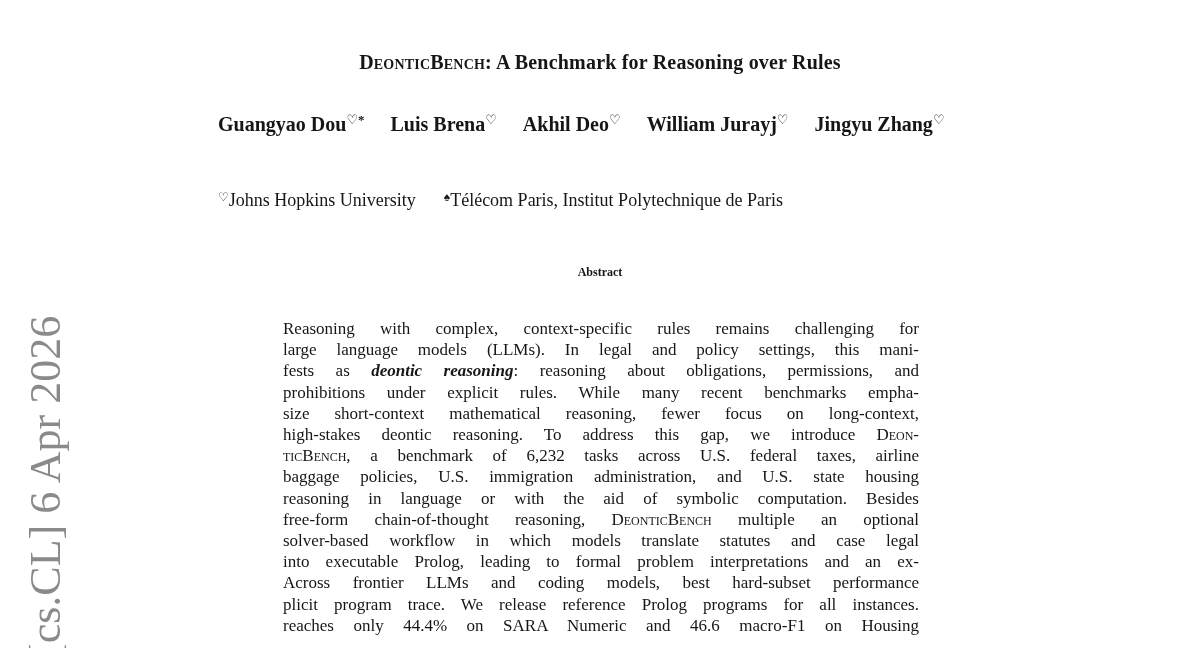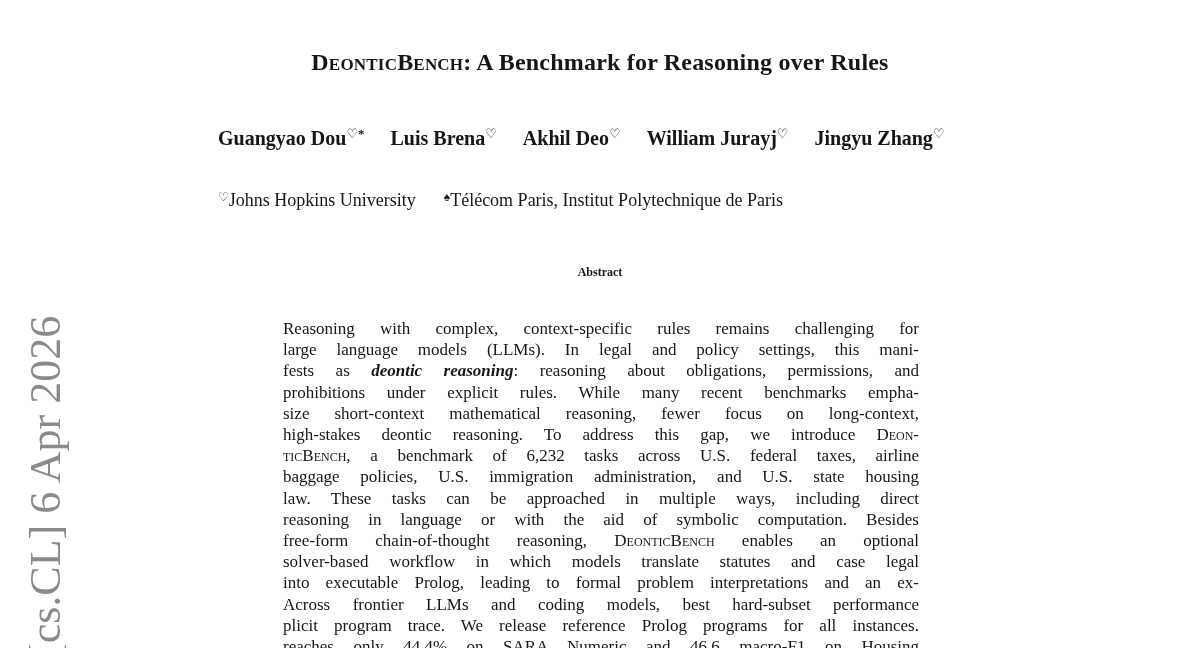--- a/index.html
+++ b/index.html
@@ -27,32 +27,32 @@
     white-space: nowrap;
     font-family: "Liberation Serif", "DejaVu Serif", serif;
   }
 
   .title {
     position: absolute;
     left: 0;
     top: 45px;
     width: 100%;
     text-align: center;
-    font-size: 24px;
+    font-size: 20px;
     font-weight: bold;
     line-height: 34px;
     letter-spacing: 0.2px;
   }
   .sc { font-variant: small-caps; }
   .it { font-style: italic; font-weight: bold; }
 
   .authors {
     position: absolute;
     left: 218px;
-    top: 118px;
+    top: 104px;
     width: 770px;
     font-size: 20px;
     font-weight: bold;
     line-height: 31px;
   }
   .author { margin-right: 26px; }
   .author:last-child { margin-right: 0; }
   .sup {
     font-size: 13px;
     vertical-align: 7px;
@@ -117,23 +117,22 @@
 
   <div class="abs-body">
       <div class="abs-line"><span>Reasoning with complex, context-specific rules remains challenging for</span></div>
       <div class="abs-line"><span>large language models (LLMs).  In legal and policy settings, this mani-</span></div>
       <div class="abs-line"><span>fests as </span><span class="it">deontic reasoning</span><span>: reasoning about obligations, permissions, and</span></div>
       <div class="abs-line"><span>prohibitions under explicit rules. While many recent benchmarks empha-</span></div>
       <div class="abs-line"><span>size short-context mathematical reasoning, fewer focus on long-context,</span></div>
       <div class="abs-line"><span>high-stakes deontic reasoning. To address this gap, we introduce </span><span class="sc">Deon-</span></div>
       <div class="abs-line"><span class="sc">ticBench</span><span>, a benchmark of 6,232 tasks across U.S. federal taxes, airline</span></div>
       <div class="abs-line"><span>baggage policies, U.S. immigration administration, and U.S. state housing</span></div>
-      <div class="abs-line"><span>law.  These tasks can be approached in multiple ways, including direct</span></div>
       <div class="abs-line"><span>reasoning in language or with the aid of symbolic computation. Besides</span></div>
-      <div class="abs-line"><span>free-form chain-of-thought reasoning, </span><span class="sc">DeonticBench</span><span> enables an optional</span></div>
+      <div class="abs-line"><span>free-form chain-of-thought reasoning, </span><span class="sc">DeonticBench</span><span> multiple an optional</span></div>
       <div class="abs-line"><span>solver-based workflow in which models translate statutes and case legal</span></div>
       <div class="abs-line"><span>into executable Prolog, leading to formal problem interpretations and an ex-</span></div>
       <div class="abs-line"><span>Across frontier LLMs and coding models, best hard-subset performance</span></div>
       <div class="abs-line"><span>plicit program trace. We release reference Prolog programs for all instances.</span></div>
       <div class="abs-line"><span>reaches only 44.4% on SARA Numeric and 46.6 macro-F1 on Housing</span></div>
     </div>
 
 </div>
 
 </body></html>

